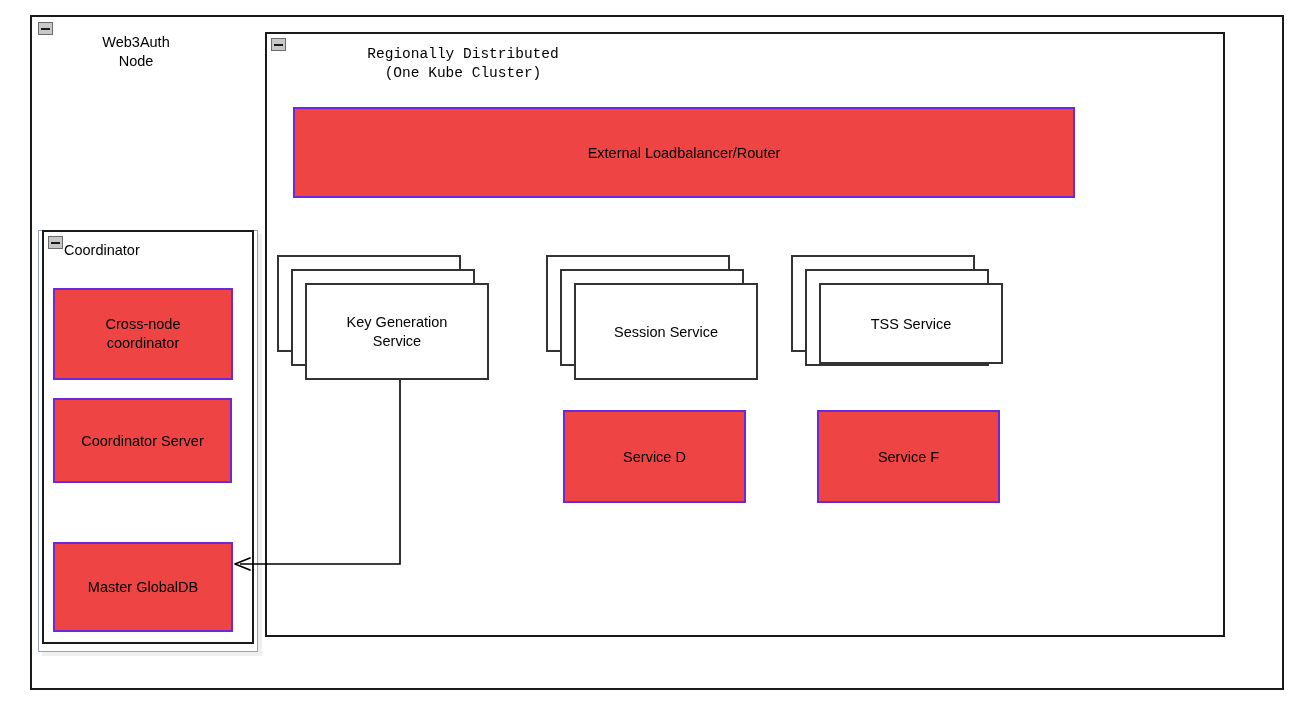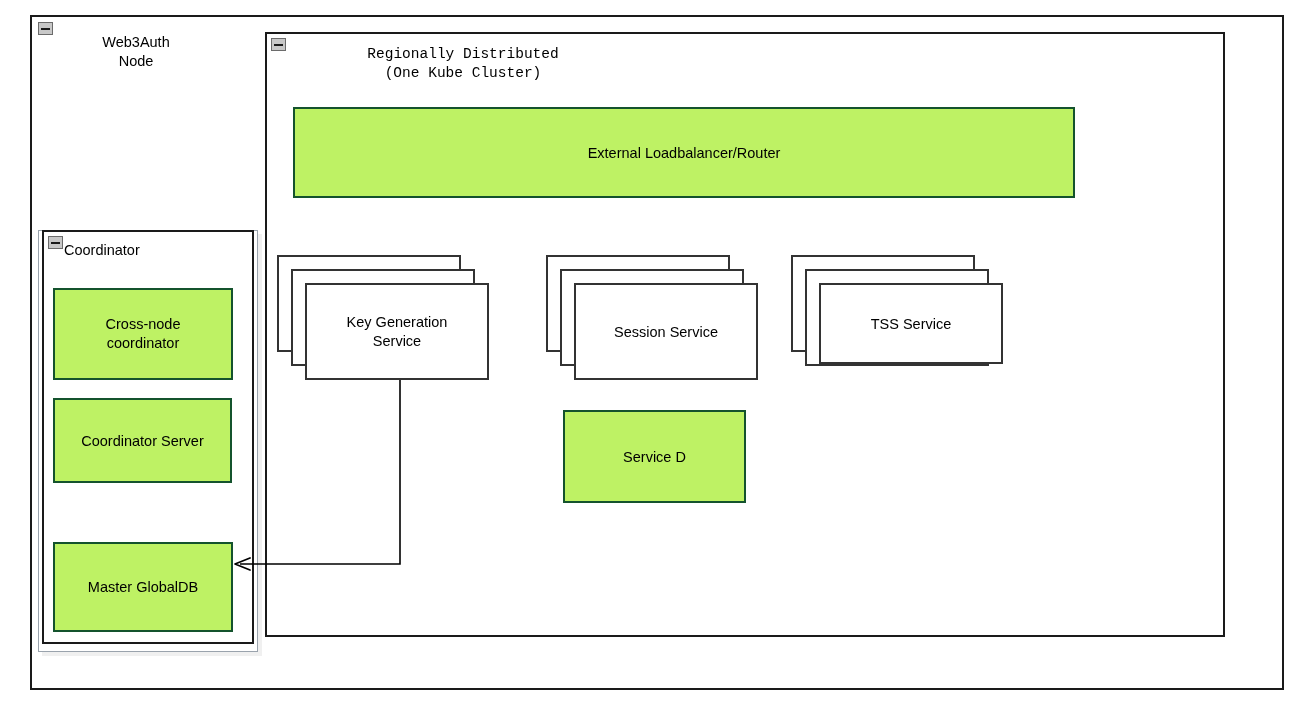--- a/index.html
+++ b/index.html
@@ -16,22 +16,22 @@
     width: 1302px;
     height: 708px;
     background: #ffffff;
     overflow: hidden;
   }
 
   
   .box {
     position: absolute;
     box-sizing: border-box;
-    background: #bef264;
-    border: 2px solid #14532d;
+    background: #ef4444;
+    border: 2px solid #6d28d9;
   }
   .container-box {
     position: absolute;
     box-sizing: border-box;
     background: #ffffff;
     border: 2px solid #1a1a1a;
   }
 
   
   .collapse-toggle {
@@ -158,20 +158,23 @@
     <div class="layer l2" style="width:184px; height:97px;"></div>
     <div class="layer l3" style="width:184px; height:81px;padding-left:6px;">
       <div class="box-label">TSS Service</div>
     </div>
   </div>
 
   <div class="box" style="left:563px; top:410px; width:183px; height:93px;">
     <div class="box-label">Service D</div>
   </div>
 
+  <div class="box" style="left:817px; top:410px; width:183px; height:93px;">
+    <div class="box-label">Service F</div>
+  </div>
 
   <div class="coord-shadow" style="left:42px; top:234px; width:220px; height:422px;"></div>
   <div class="coord-outline" style="left:38px; top:230px; width:220px; height:422px;"></div>
 
   <div class="container-box" style="left:42px; top:230px; width:212px; height:414px;"></div>
 
   <div class="collapse-toggle" style="left:48px; top:236px;"></div>
 
   <div class="container-label" style="left:64px; top:241px; width:150px; text-align:left;">Coordinator</div>
 

